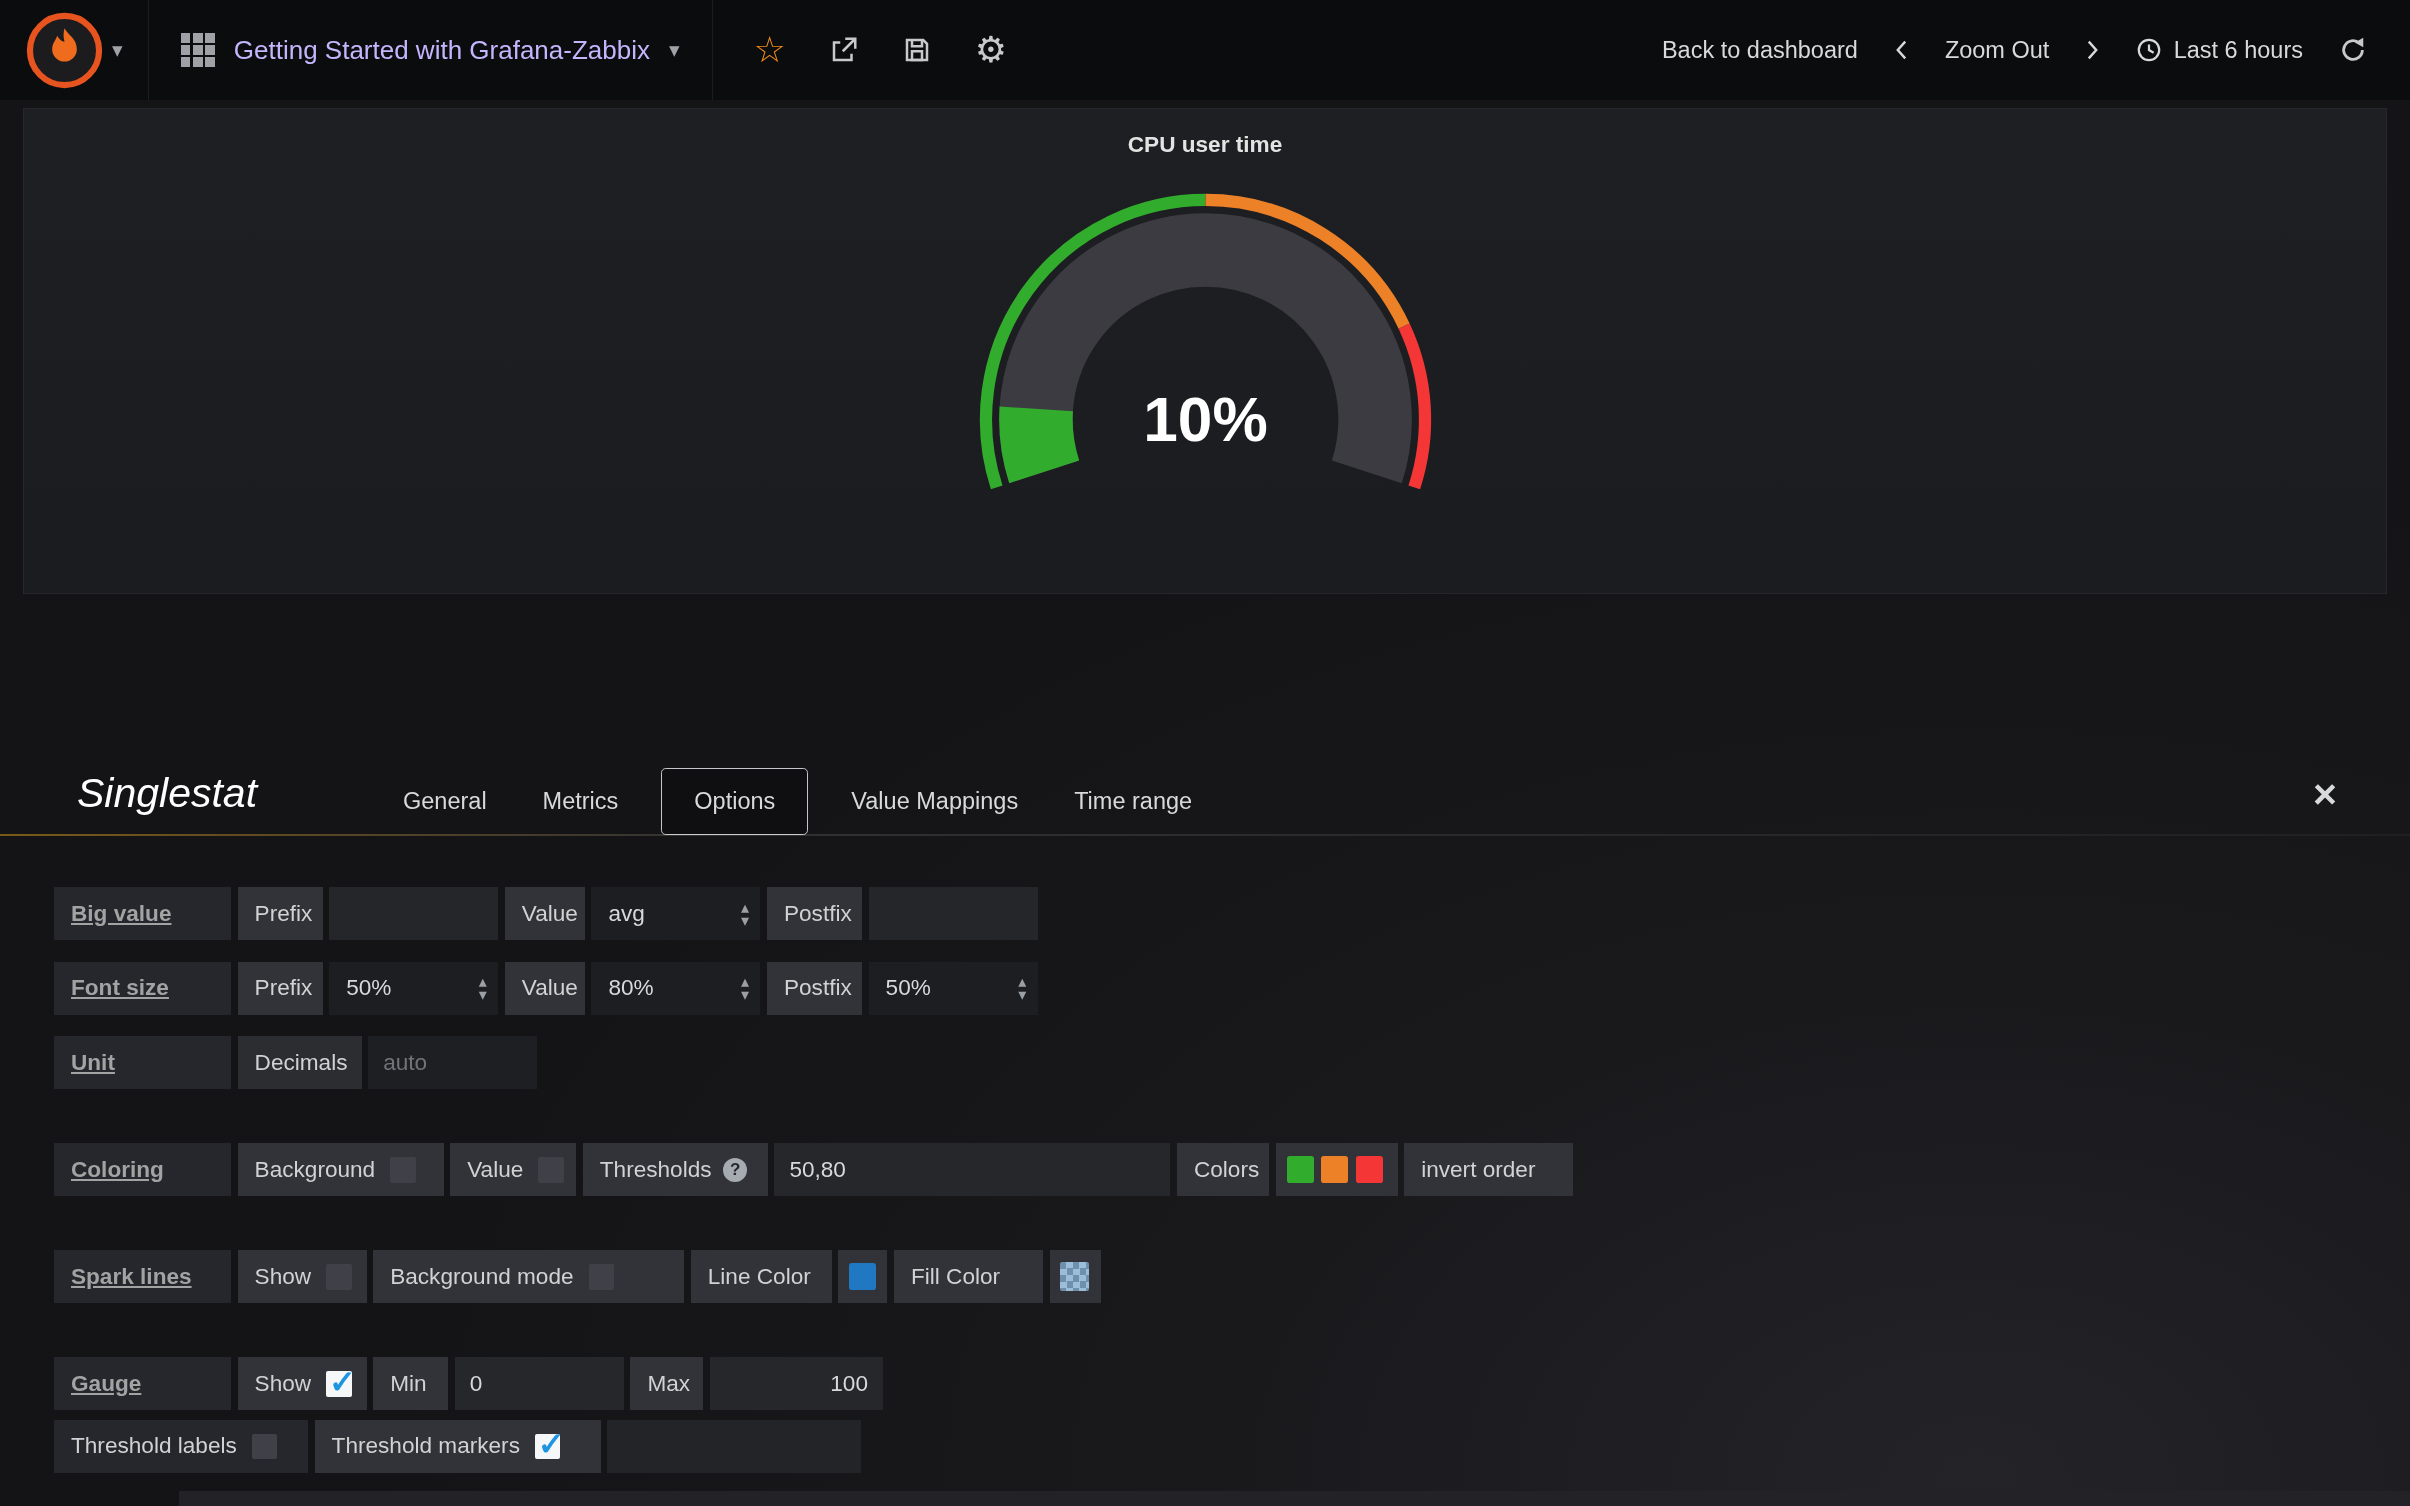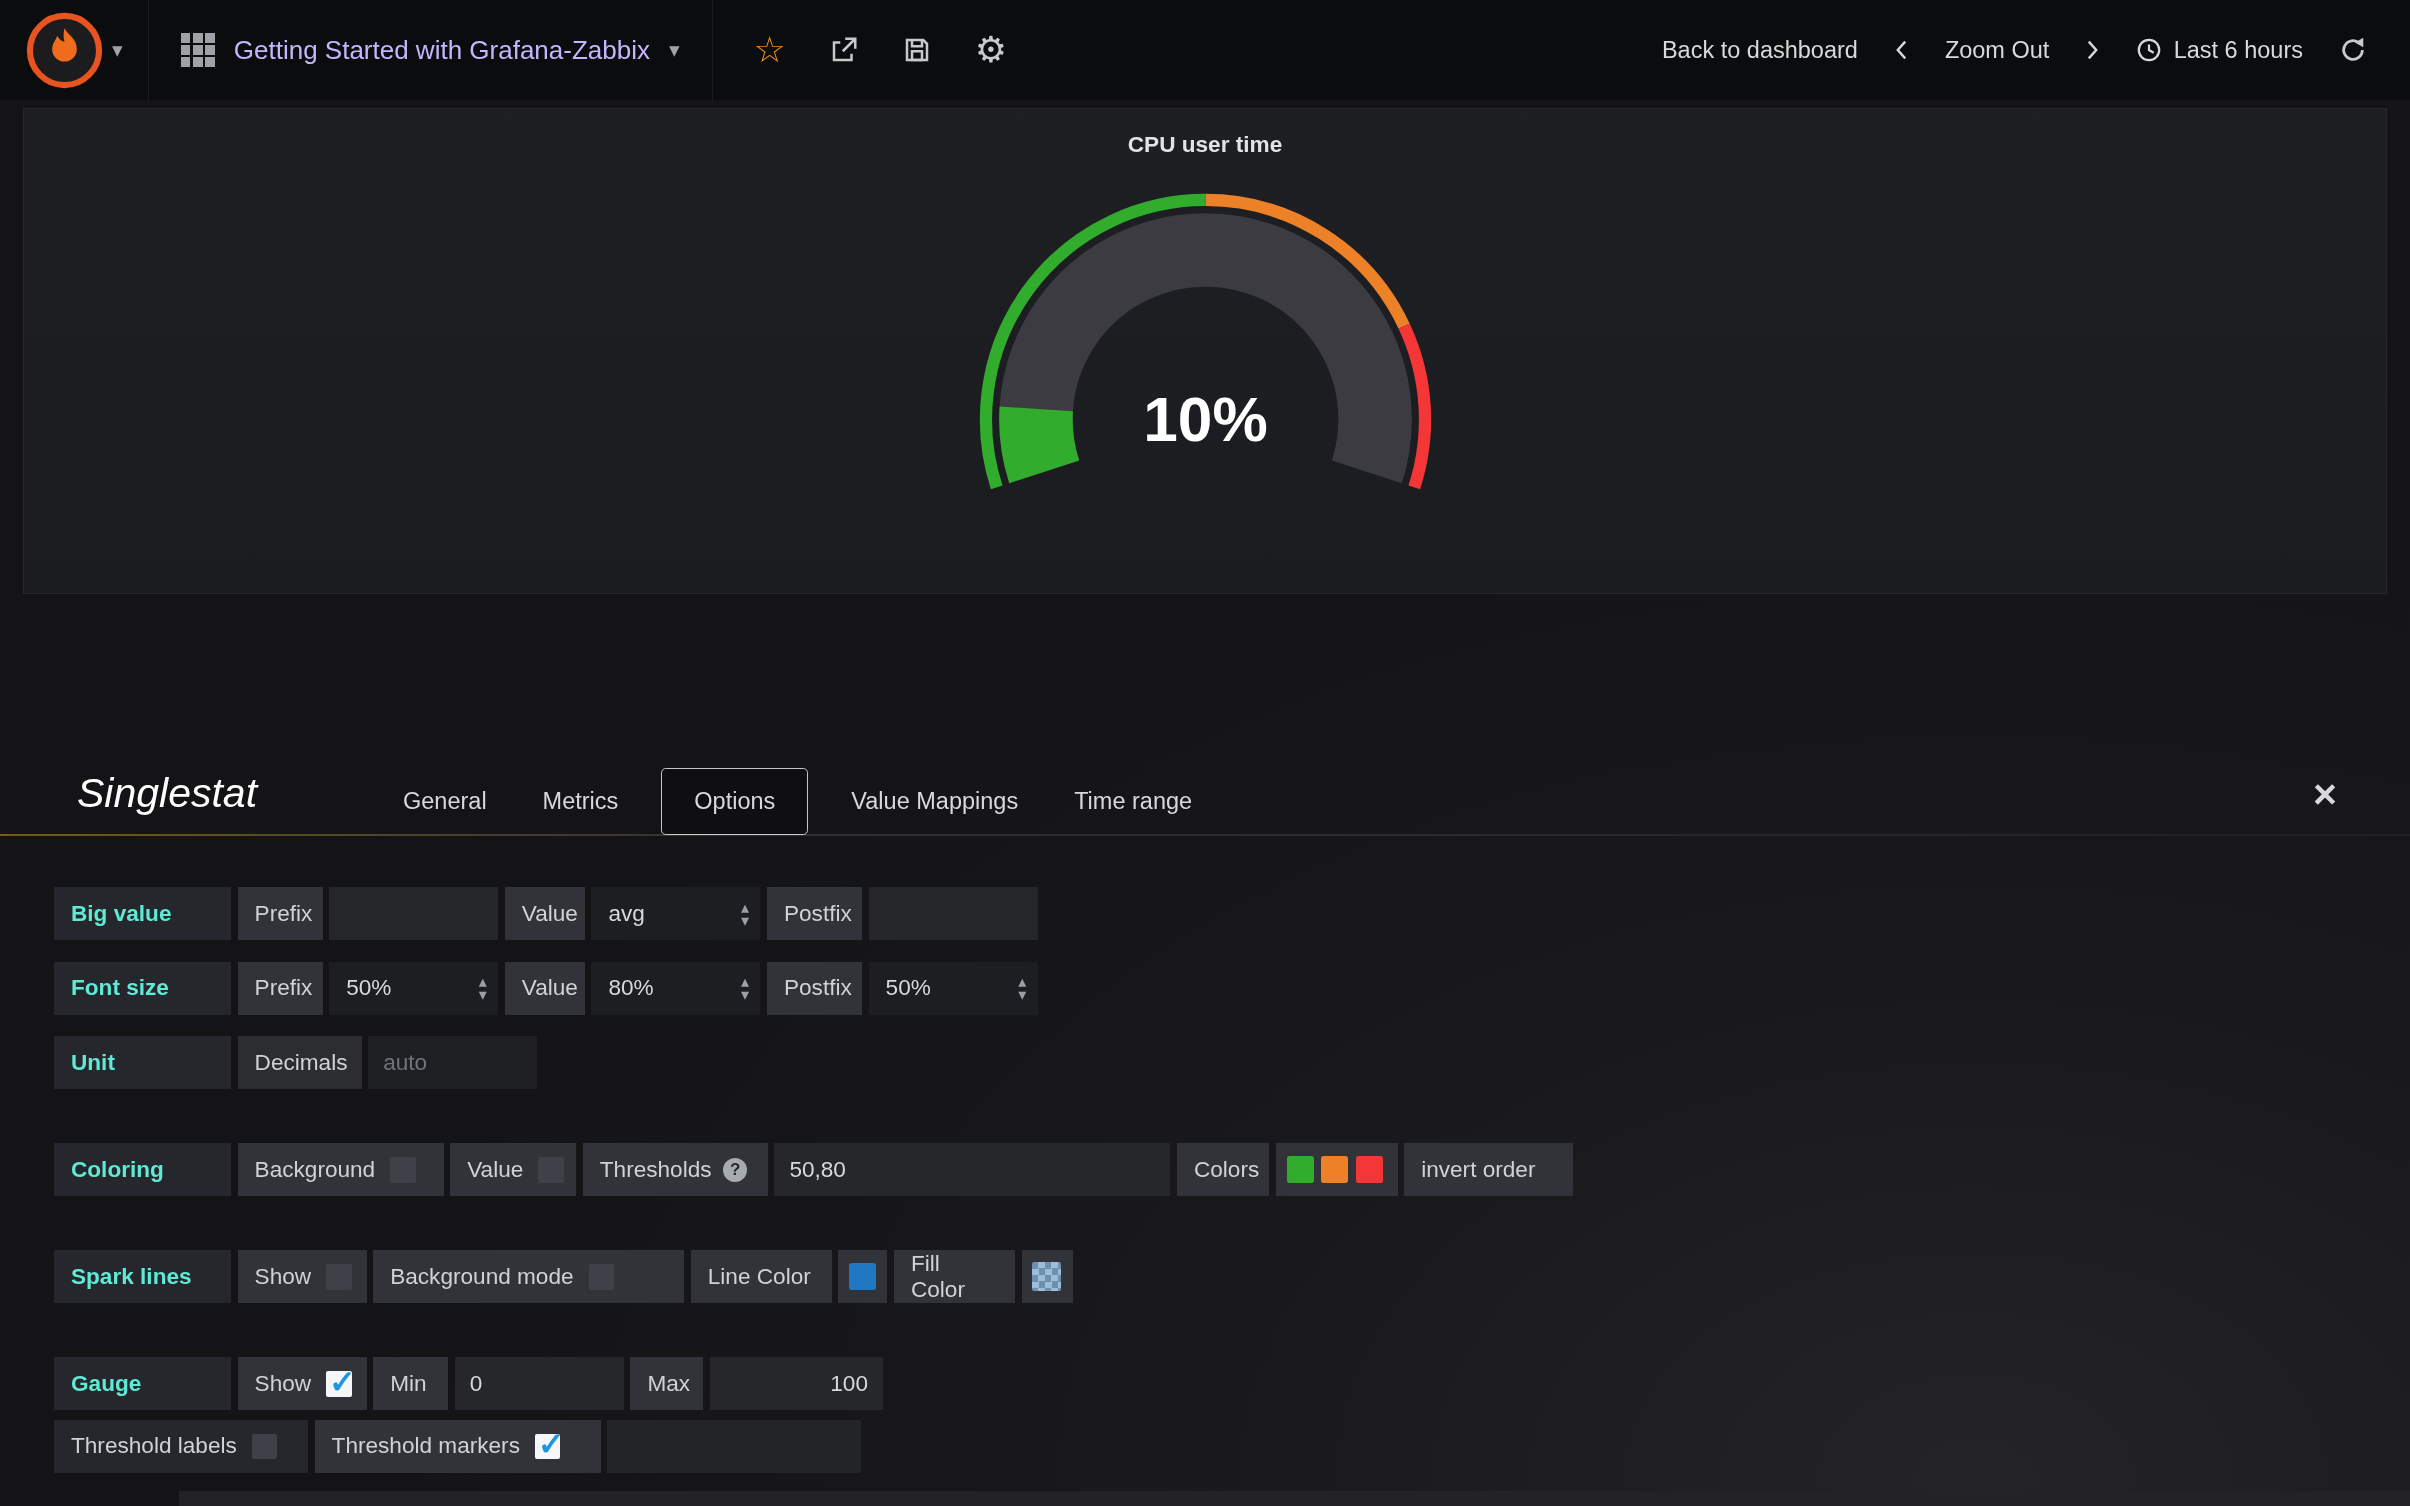--- a/index.html
+++ b/index.html
@@ -79,21 +79,21 @@
 
   
   .options-content { position: absolute; top: 787px; left: 54px; }
   .frow { display: flex; gap: 6.6px; margin-bottom: 21.7px; }
   .mb-lg { margin-bottom: 54px; }
   .mb-sm { margin-bottom: 9.4px; }
   .cell {
     height: 53px; display: flex; align-items: center; padding: 0 17px;
     font-size: 22.6px; color: #d0d2d4; background: #323338; flex: none;
   }
-  .cell.header { width: 177px; background: #26272c; font-weight: bold; color: #5eead4; }
+  .cell.header { width: 177px; background: #26272c; font-weight: bold; color: #a3a3a3; text-decoration: underline; }
   .cell.filler { background: #232428; }
   .tinput {
     height: 53px; background: #25262a; border: none; outline: none;
     color: #d8d9da; font-size: 22.6px; padding: 0 15px; flex: none;
     font-family: "Liberation Sans", sans-serif;
   }
   .tinput::placeholder { color: #70747a; }
   .tinput.dark { background: #1e1f23; }
   .select {
     height: 53px; background: #1d1e22; display: flex; align-items: center;
@@ -323,21 +323,21 @@
         <span class="cb"></span>
       </div>
       <div class="cell" style="width:311px">
         <span>Background mode</span>
         <span class="cb"></span>
       </div>
       <div class="cell" style="width:141px">Line Color</div>
       <div class="cell swatch-cell" style="width:49px; padding:0 10.4px">
         <span class="swatch" style="margin-right: 0px; background: rgb(31, 120, 193);"></span>
       </div>
-      <div class="cell" style="width:121px">Fill Color</div>
+      <div class="cell" style="width:149px">Fill Color</div>
       <div class="cell swatch-cell" style="width:51px; padding:0 10.4px">
         <span class="checker"></span>
       </div>
     </div>
 
     <div class="frow mb-sm">
       <div class="cell header">Gauge</div>
       <div class="cell" style="width:129px">
         <span>Show</span>
         <span class="cb on"></span>

